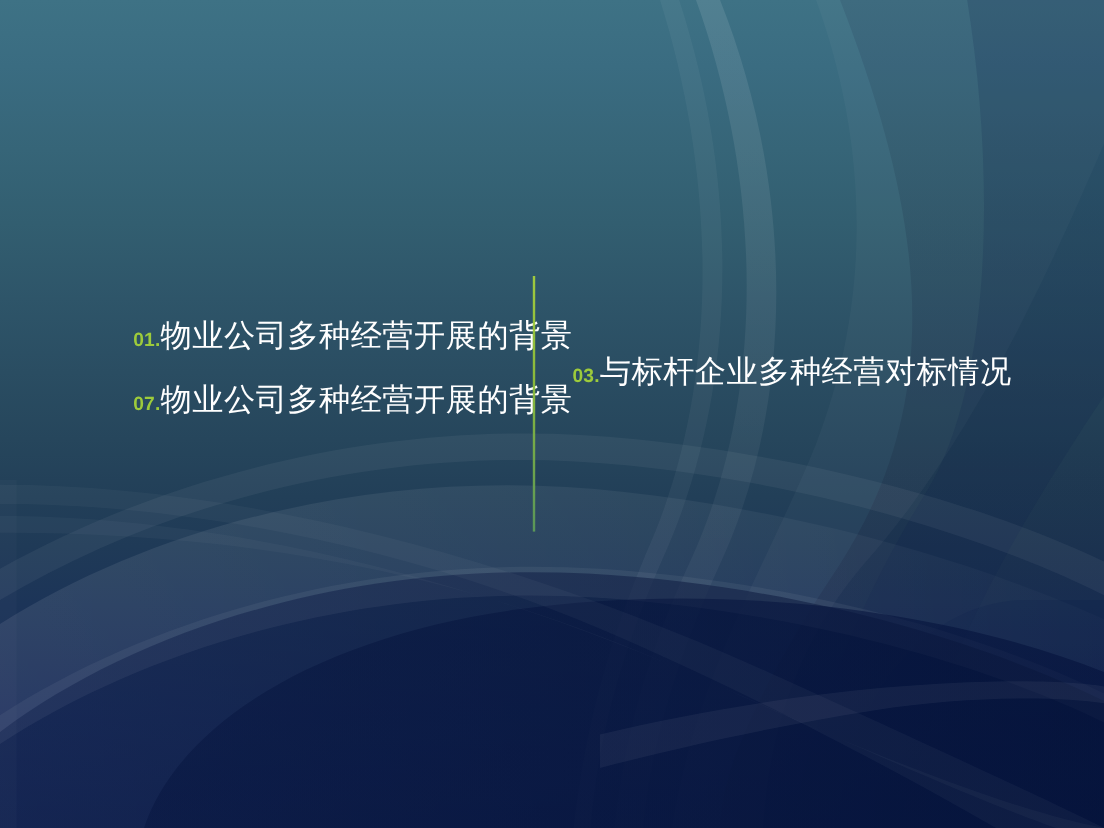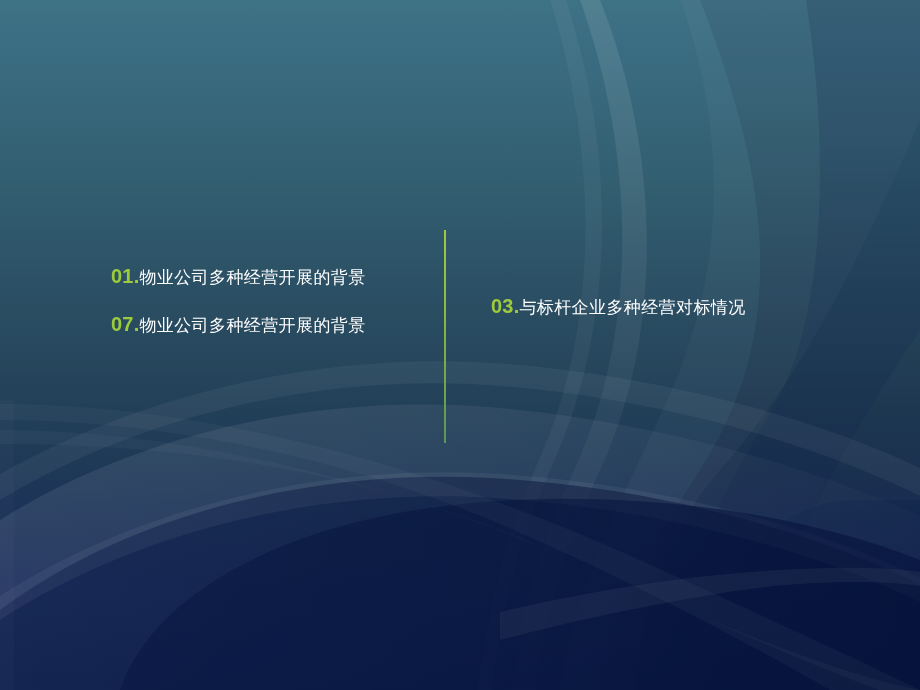--- a/index.html
+++ b/index.html
@@ -43,41 +43,41 @@
 
   
   .col-left {
     position: absolute;
     left: 111px;
     top: 266px;
     width: 320px;
   }
   .col-right {
     position: absolute;
-    left: 491px;
+    left: 477px;
     top: 296px;
     width: 340px;
   }
   .agenda-item {
     display: block;
     white-space: nowrap;
     line-height: 1;
     margin-bottom: 28px;
     cursor: default;
   }
   .agenda-item:last-child { margin-bottom: 0; }
 
   .item-num {
-    font-size: 20px;
+    font-size: 16px;
     font-weight: bold;
     color: #9dcb3b;
     letter-spacing: 0.2px;
   }
   .item-label {
-    font-size: 17px;
+    font-size: 26px;
     font-weight: normal;
     color: #ffffff;
     letter-spacing: 0.4px;
     margin-top: 24px;
   }
 
   
   .divider {
     position: absolute;
     left: 444px;

